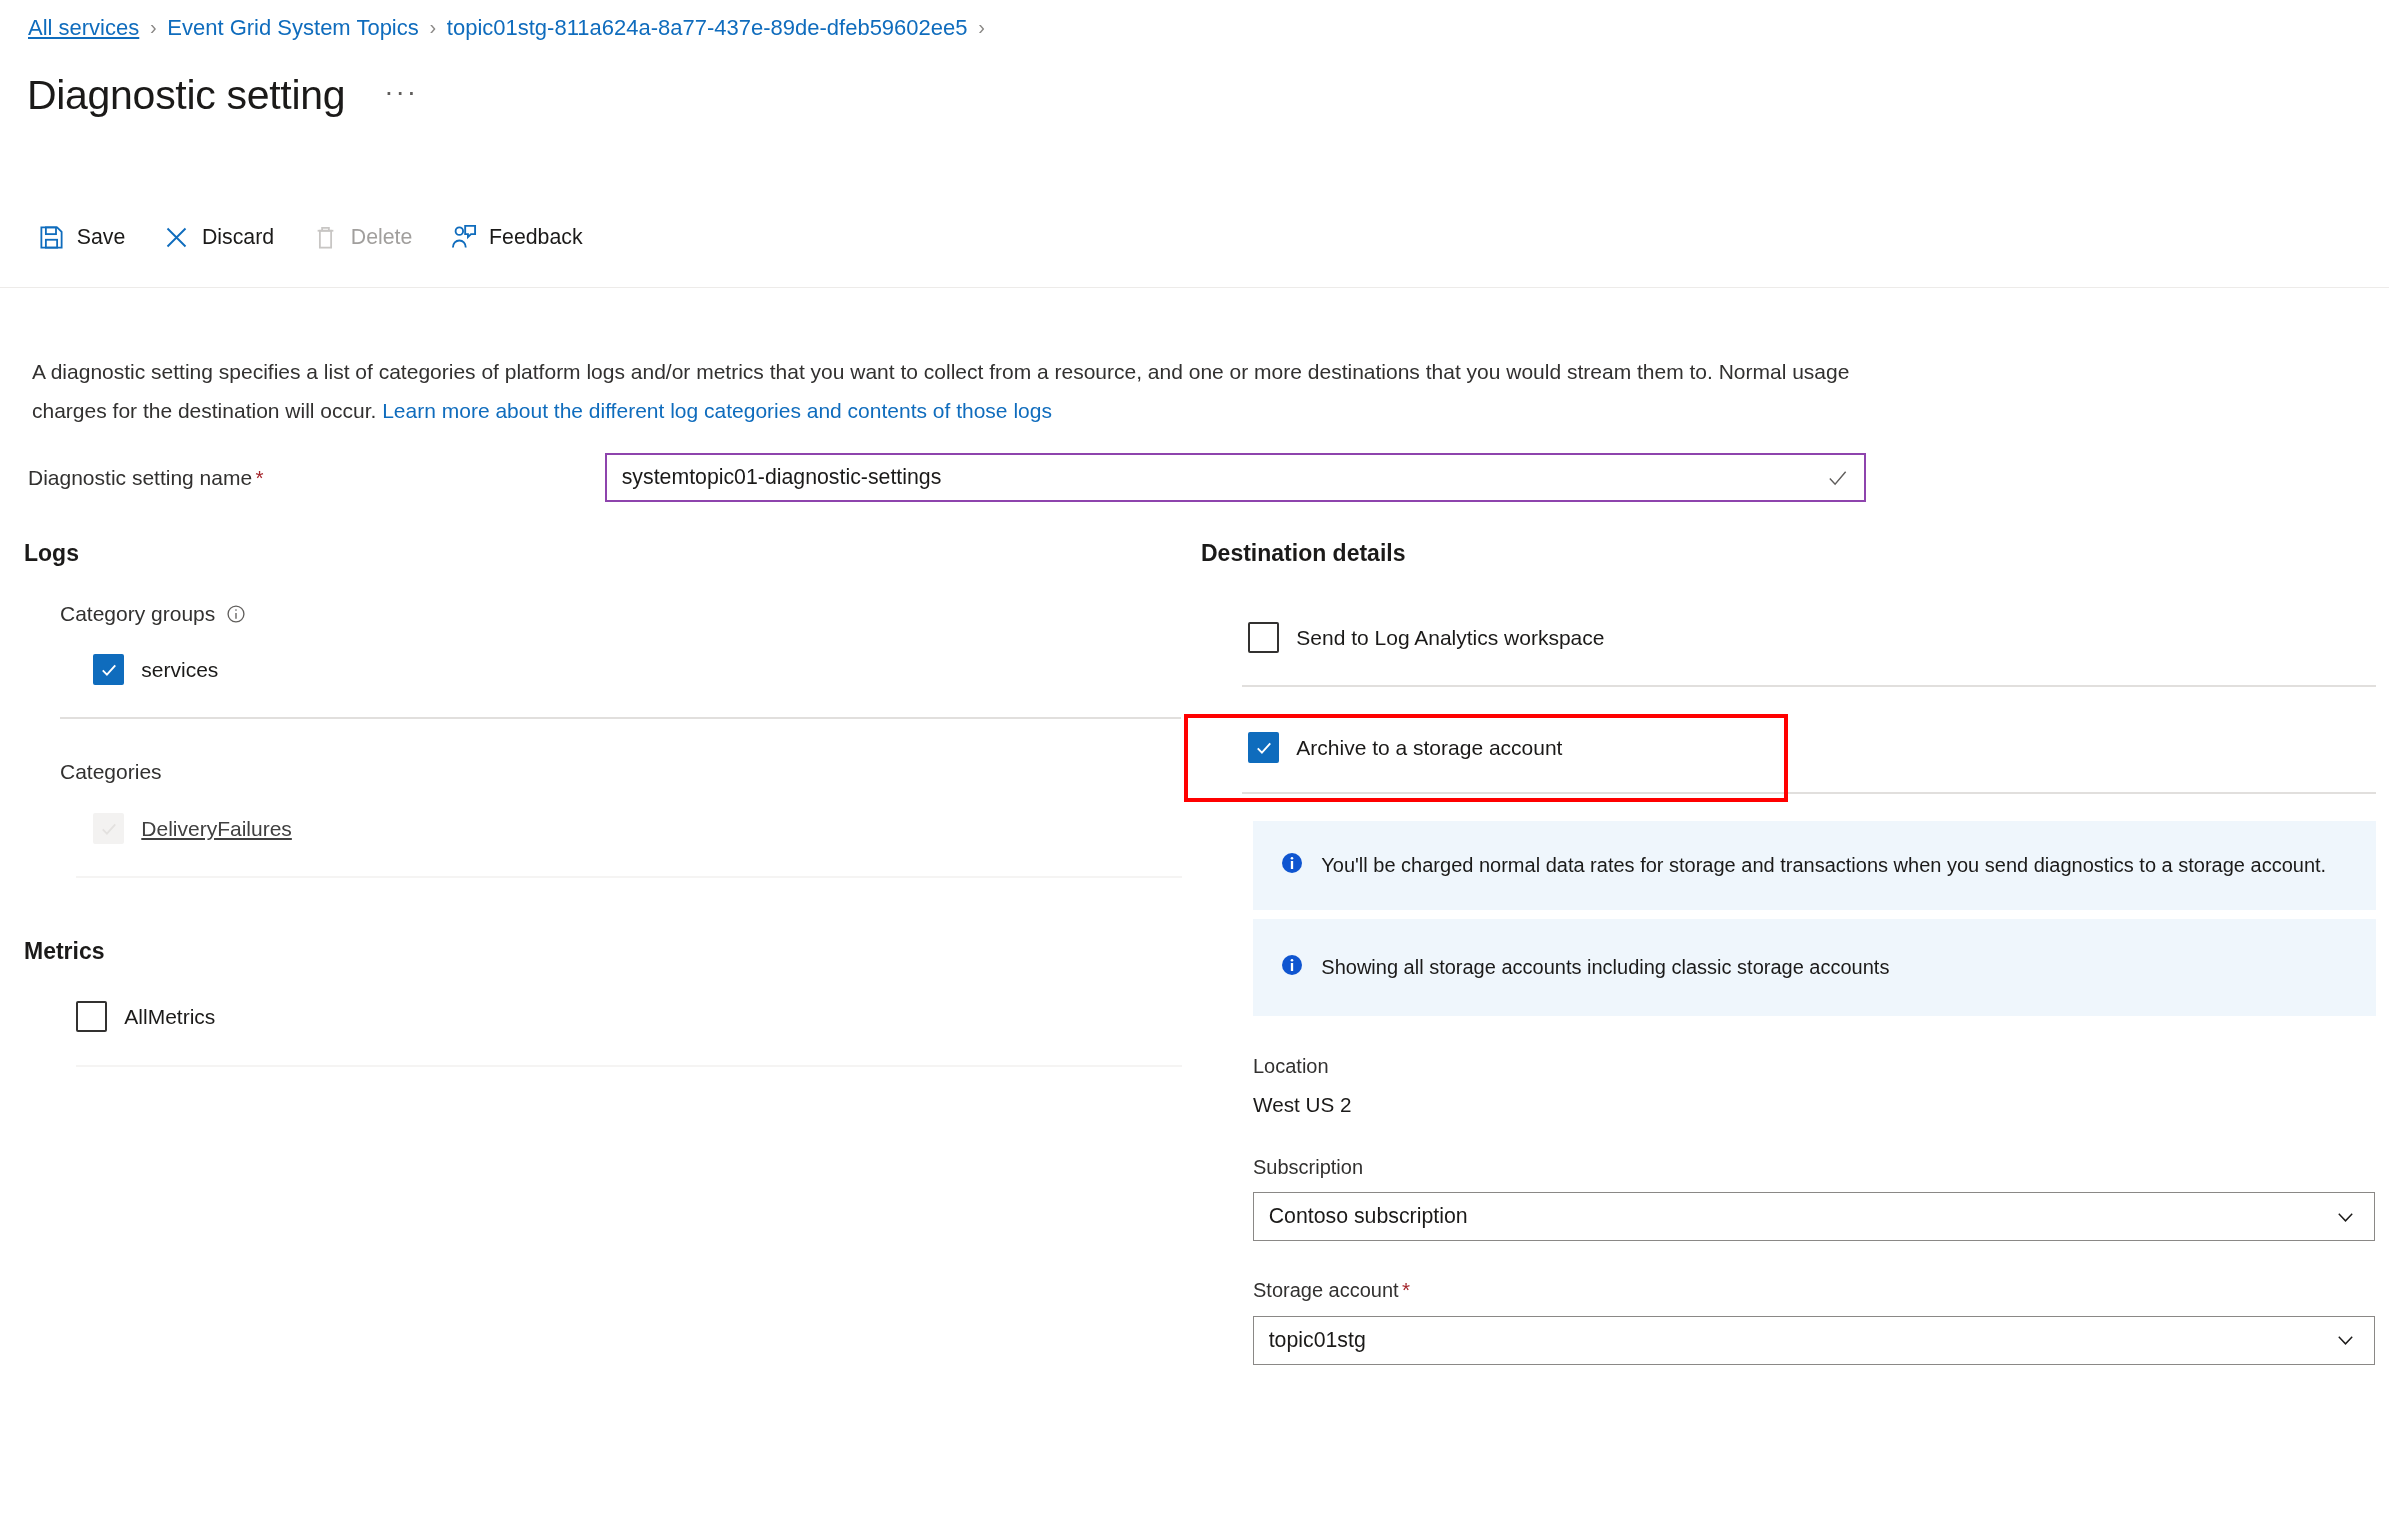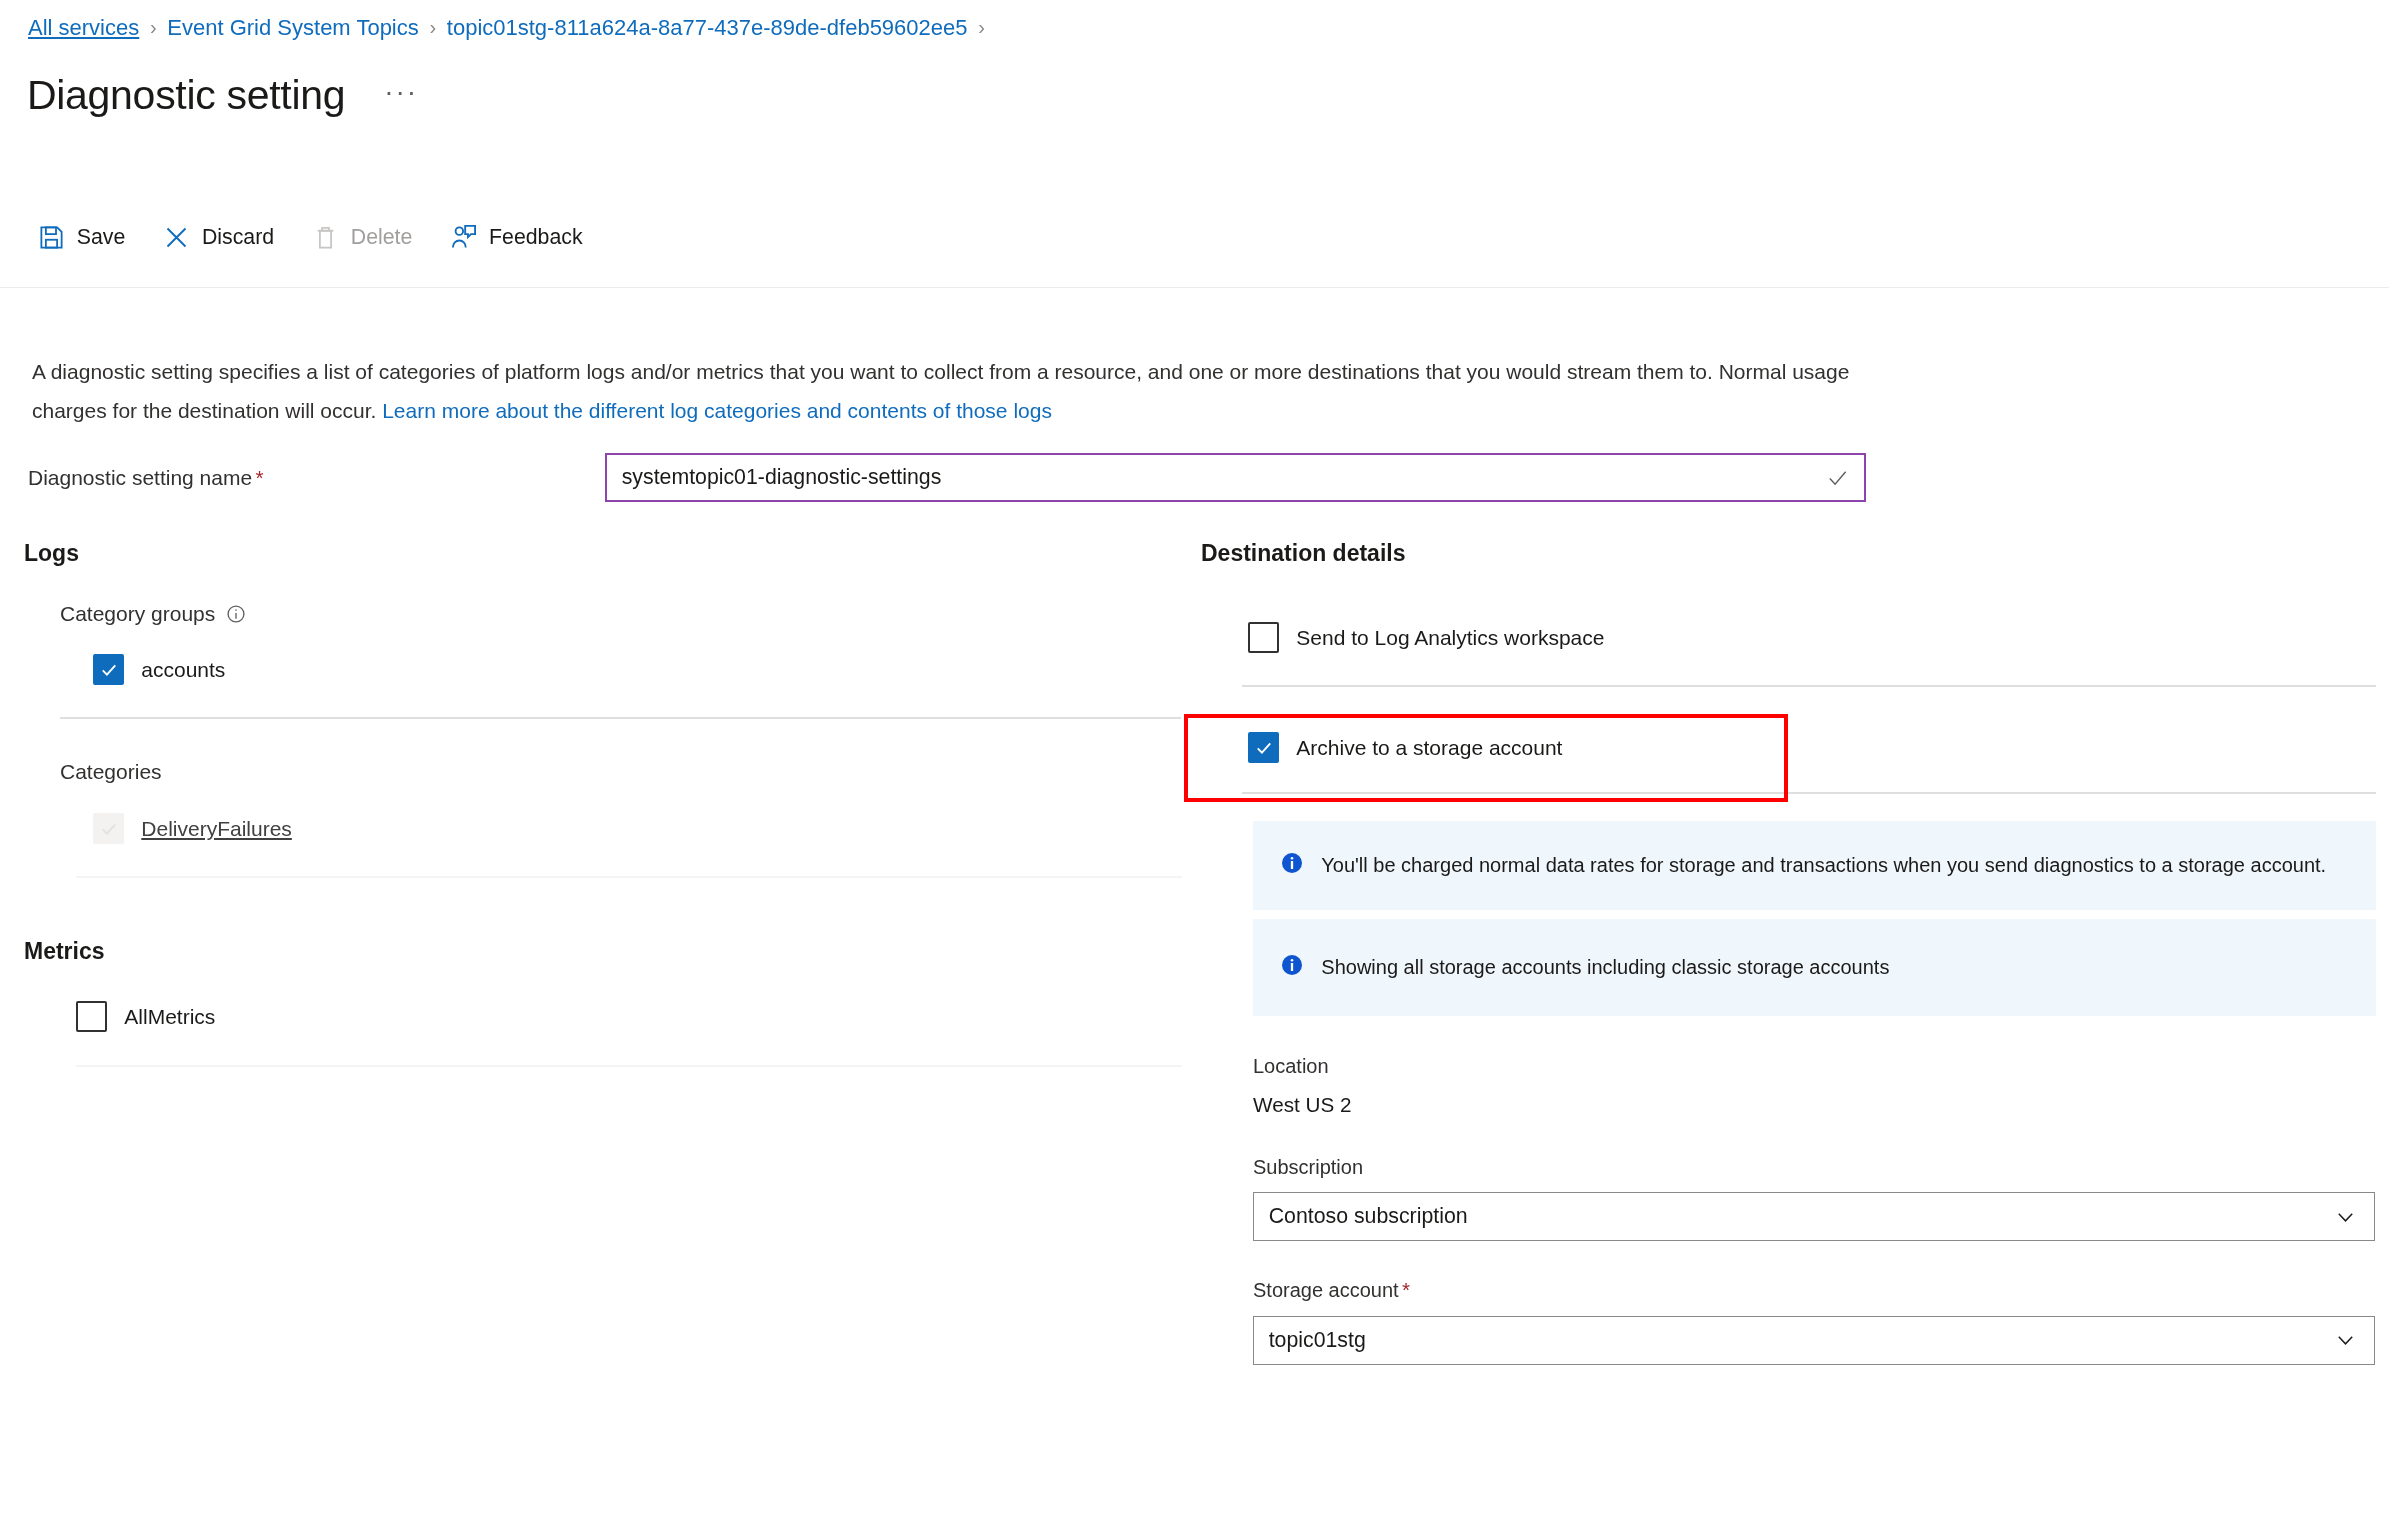--- a/index.html
+++ b/index.html
@@ -350,21 +350,21 @@
       </svg>
     </span>
   </div>
 
   <div class="chk-row" style="margin-top:28px; margin-left:69px;">
     <span class="chk checked">
       <svg width="20" height="20" viewBox="0 0 24 24" fill="none" stroke="#ffffff" stroke-width="2.3">
         <path d="M4.5 12.5 L9.5 17.5 L19.5 6.5"></path>
       </svg>
     </span>
-    <span class="chk-label">accounts</span>
+    <span class="chk-label">services</span>
   </div>
 
   <div class="rule" style="margin-top:32px; margin-left:36px; width:1121px;"></div>
 
   <div class="sub-head" style="margin-top:41px; margin-left:36px;">
     <span>Categories</span>
   </div>
 
   <div class="chk-row disabled" style="margin-top:29px; margin-left:69px;">
     <span class="chk dis">

